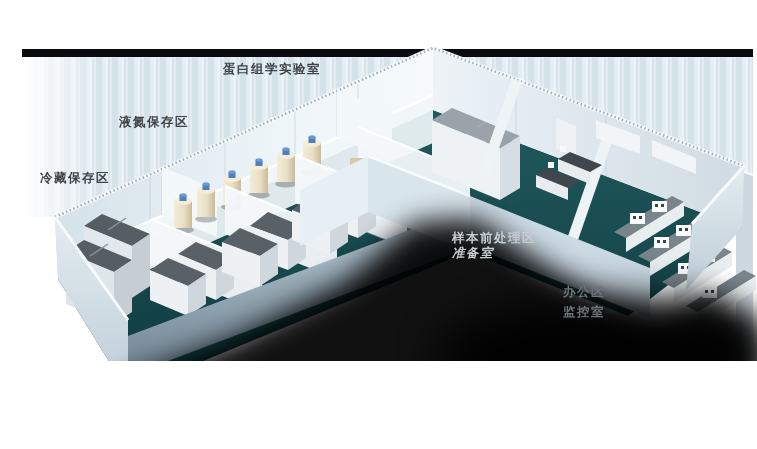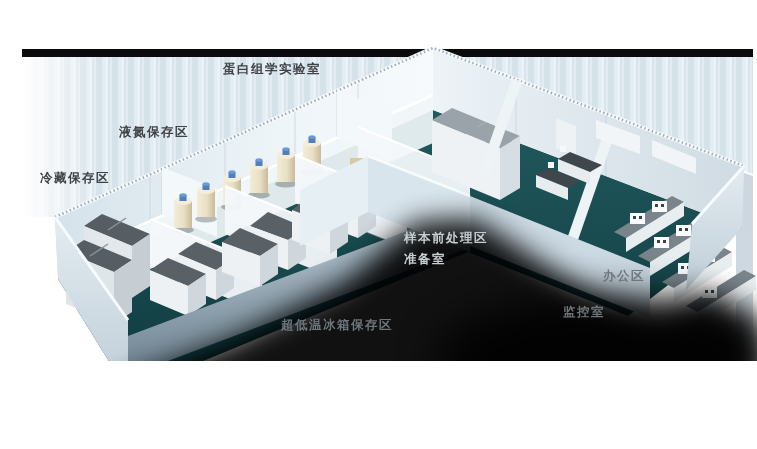--- a/index.html
+++ b/index.html
@@ -2,21 +2,21 @@
 <html style="--top_bar: #0b0b0d; --backdrop: #dfe9f0; --wall_light: #f0f6f9; --wall_mid: #dce7ee; --wall_shade: #c9d6de; --floor_teal: #1a4d51; --floor_teal_dark: #0f3a3f; --floor_gray: #7d919d; --equip_dark: #565e63; --equip_light: #eef1f3; --tank_body: #eee4ca; --tank_cap: #4e7fbe; --shadow: #000000; --label_dark: #3f4347; --label_light: #c7ced2; --label_gray: #6d767b;"><head>
 <meta charset="utf-8">
 <style>
   html,body{margin:0;padding:0;background:#ffffff;}
   #stage{position:relative;width:757px;height:361px;background:#ffffff;overflow:hidden;
          font-family:"DejaVu Sans",sans-serif;}
   #stage svg{position:absolute;left:0;top:0;}
   .scene-label{position:absolute;font-weight:bold;font-size:12.5px;line-height:1.2;
                letter-spacing:1.5px;white-space:nowrap;pointer-events:none;}
   .tone-dark {color:var(--label_dark,#3f4347);}
-  .tone-light{color:var(--label_light,#c7ced2);}
+  .tone-light{color:var(--label_light,#c7ced2);margin-left:48px;}
   .tone-gray {color:var(--label_gray,#6d767b);}
 </style>
 </head>
 <body>
 
 <div id="stage">
 <svg width="757" height="449" viewBox="0 0 757 449">
   <defs>
     <linearGradient id="gFloor" x1="0" y1="0" x2="0" y2="1">
       <stop offset="0" stop-color="#215a5e"></stop>
@@ -296,20 +296,19 @@
 
   <g>
     <polygon points="70,405 235,338 345,282 415,222 475,218 535,258 600,300 658,316 708,294 757,322 757,449 70,449" fill="var(--shadow,#000)" opacity="0.93" filter="url(#fBlurMain)"></polygon>
     <ellipse cx="605" cy="358" rx="170" ry="62" fill="var(--shadow,#000)" opacity="0.85" filter="url(#fBlurSoft)"></ellipse>
     <polygon points="22,393 58,391 142,449 22,449" fill="#050505" filter="url(#fBlurHard)"></polygon>
     <polygon points="96,402 148,394 260,449 168,449" fill="#050505" filter="url(#fBlurHard)"></polygon>
   </g>
 </svg>
 
   <div class="scene-label tone-dark" style="left: 223px; top: 61px;">蛋白组学实验室</div>
-  <div class="scene-label tone-dark" style="left: 119px; top: 124px;">液氮保存区</div>
+  <div class="scene-label tone-dark" style="left: 119px; top: 114px;">液氮保存区</div>
   <div class="scene-label tone-dark" style="left: 4px; top: 170px; margin-left: 36px;">冷藏保存区</div>
   <div class="scene-label tone-light" style="left: 404px; top: 230px;">样本前处理区</div>
-  <div class="scene-label tone-light" style="left: 404px; top: 251px;">准备室</div>
-  <div class="scene-label tone-gray" style="left: 563px; top: 268px; margin-left: 40px;">办公区</div>
+  <div class="scene-label tone-light" style="left: 404px; top: 245px; font-style: italic;">准备室</div>
+  <div class="scene-label tone-gray" style="left: 563px; top: 284px;">办公区</div>
   <div class="scene-label tone-gray" style="left: 563px; top: 304px;">监控室</div>
-  <div class="scene-label tone-gray" style="left: 281px; top: 317px;">超低温冰箱保存区</div>
 </div>
 
 </body></html>

